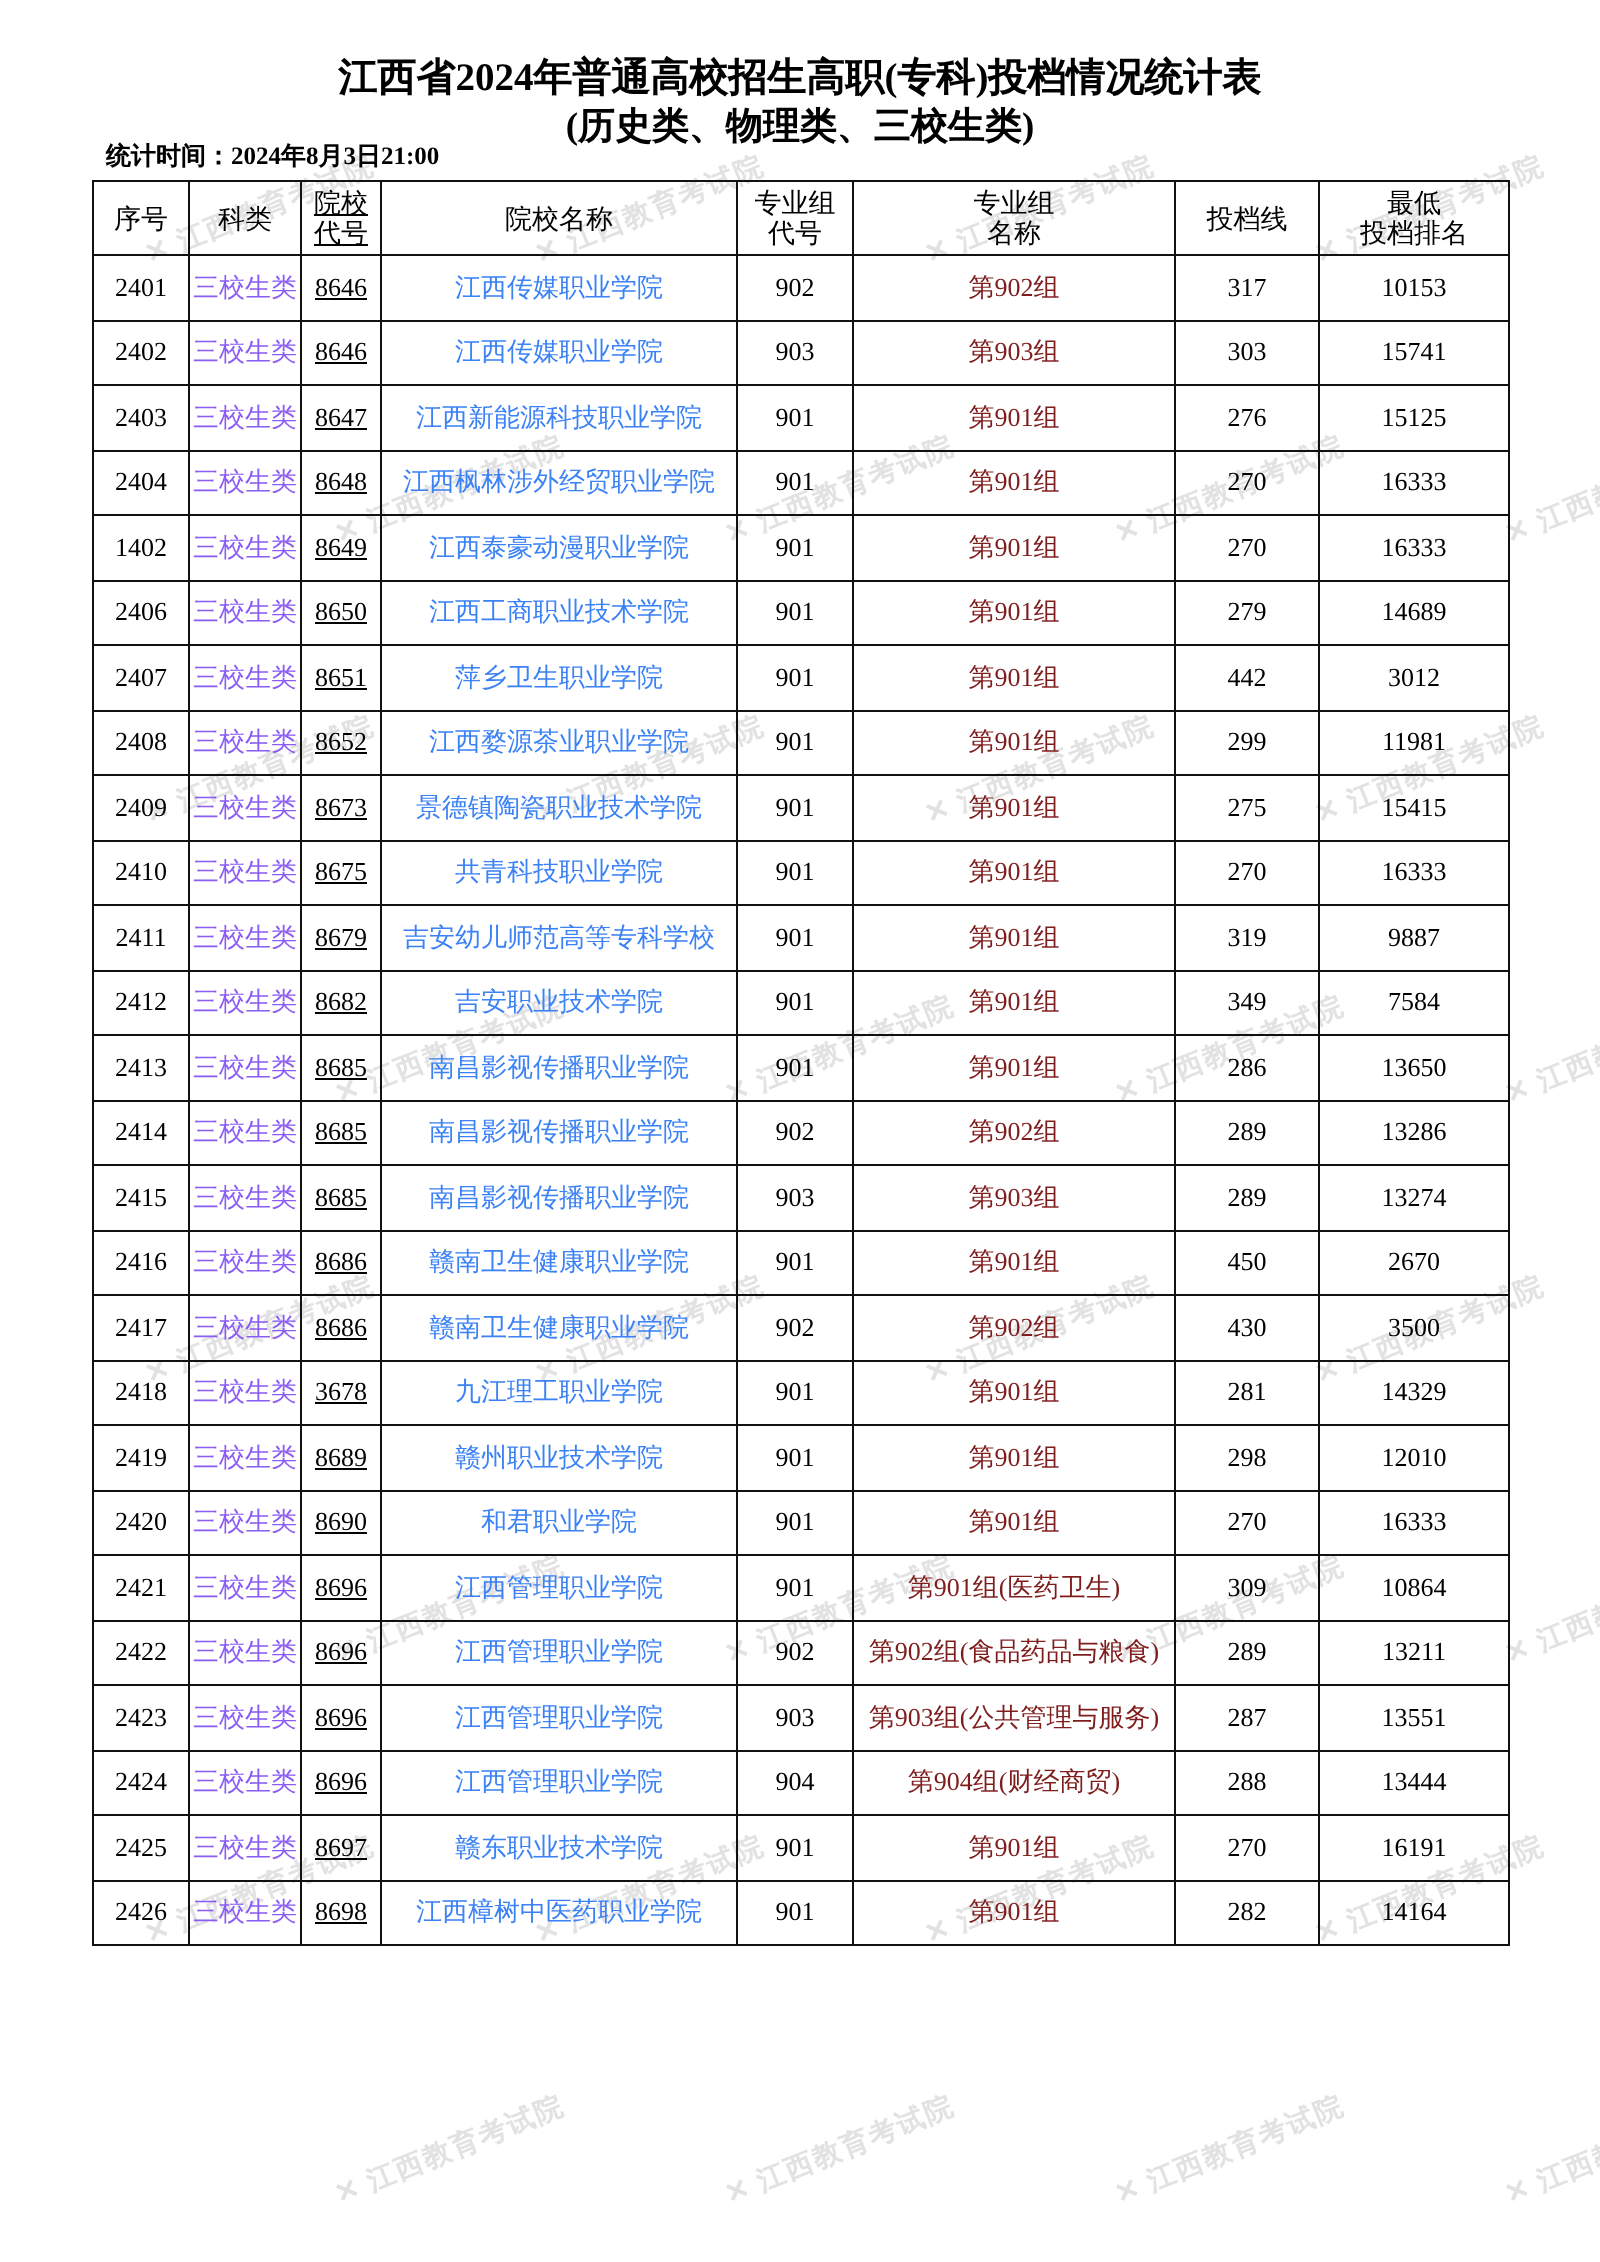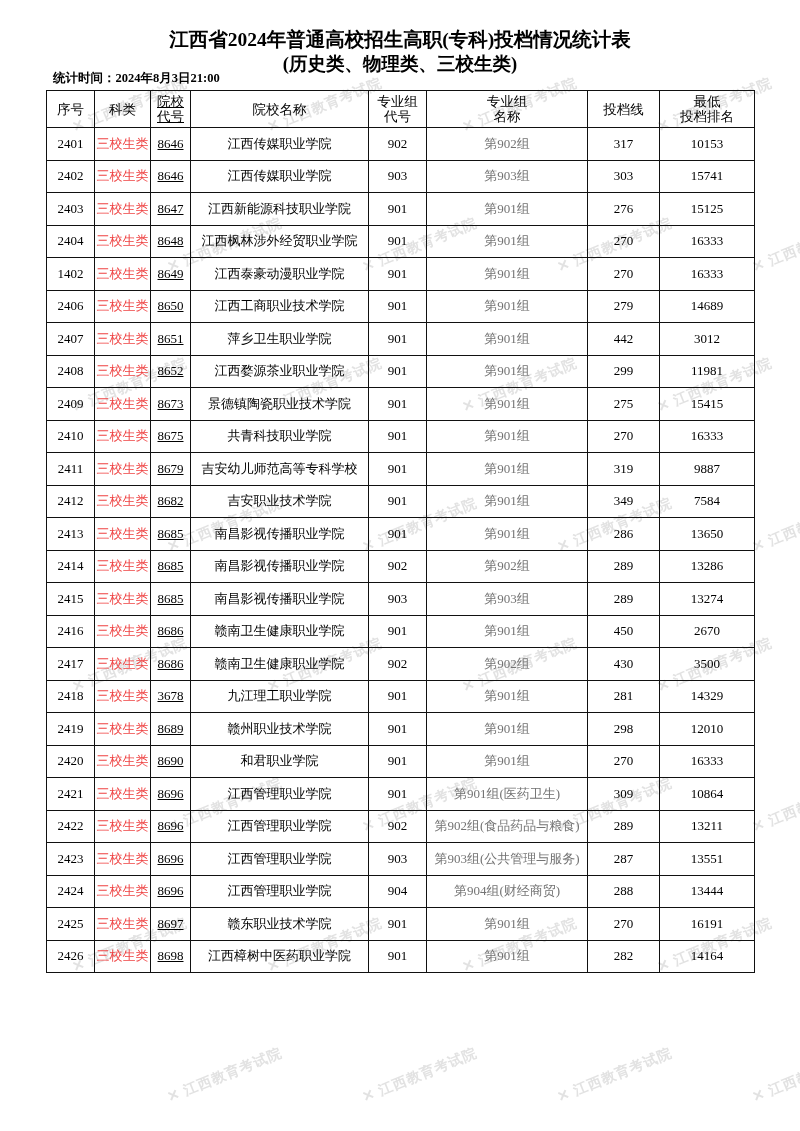--- a/index.html
+++ b/index.html
@@ -108,23 +108,23 @@
   .col-code     { width: 40px; text-decoration: underline;  }
   .col-school   { width: 178px; }
   .col-grpcode  { width: 58px;  }
   .col-grpname  { width: 161px; }
   .col-score    { width: 72px;  }
   .col-rank     { width: 95px;  }
 
   td.col-school, td.col-grpname { text-align: left; padding-left: 5px; }
 
   
-  td.col-kelei   { color: #ef4444; }
-  td.col-school  { color: #000000; }
-  td.col-grpname { color: #737373; }
+  td.col-kelei   { color: #8b5cf6; }
+  td.col-school  { color: #3b82f6; }
+  td.col-grpname { color: #7f1d1d; }
 
   .hdr-two-line { line-height: 15px; }
 
   #page-footer {
     position: absolute;
     left: 0;
     top: 1092px;
     width: 800px;
     text-align: center;
     font-size: 13px;

